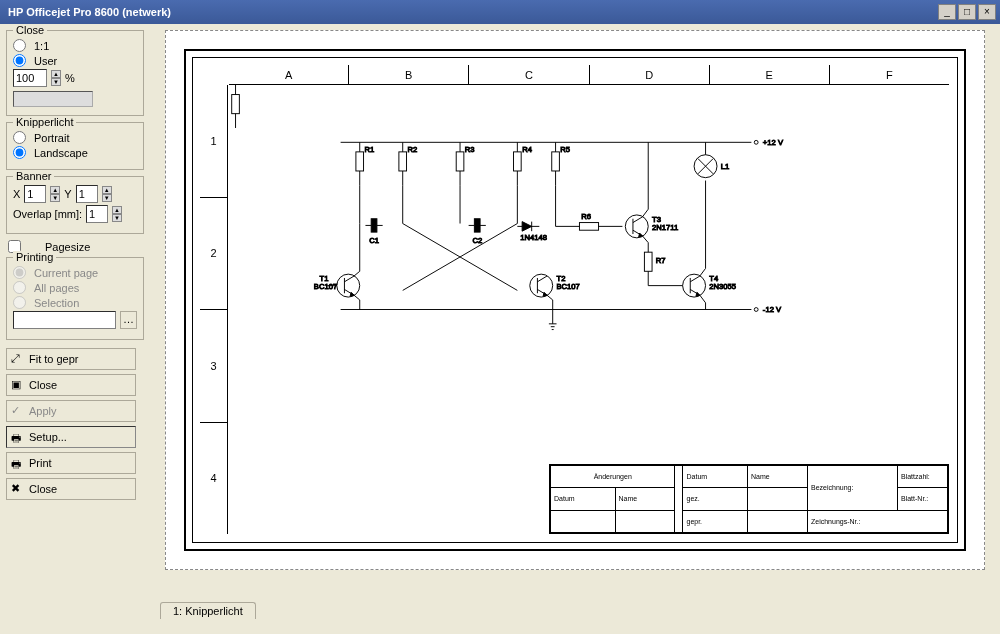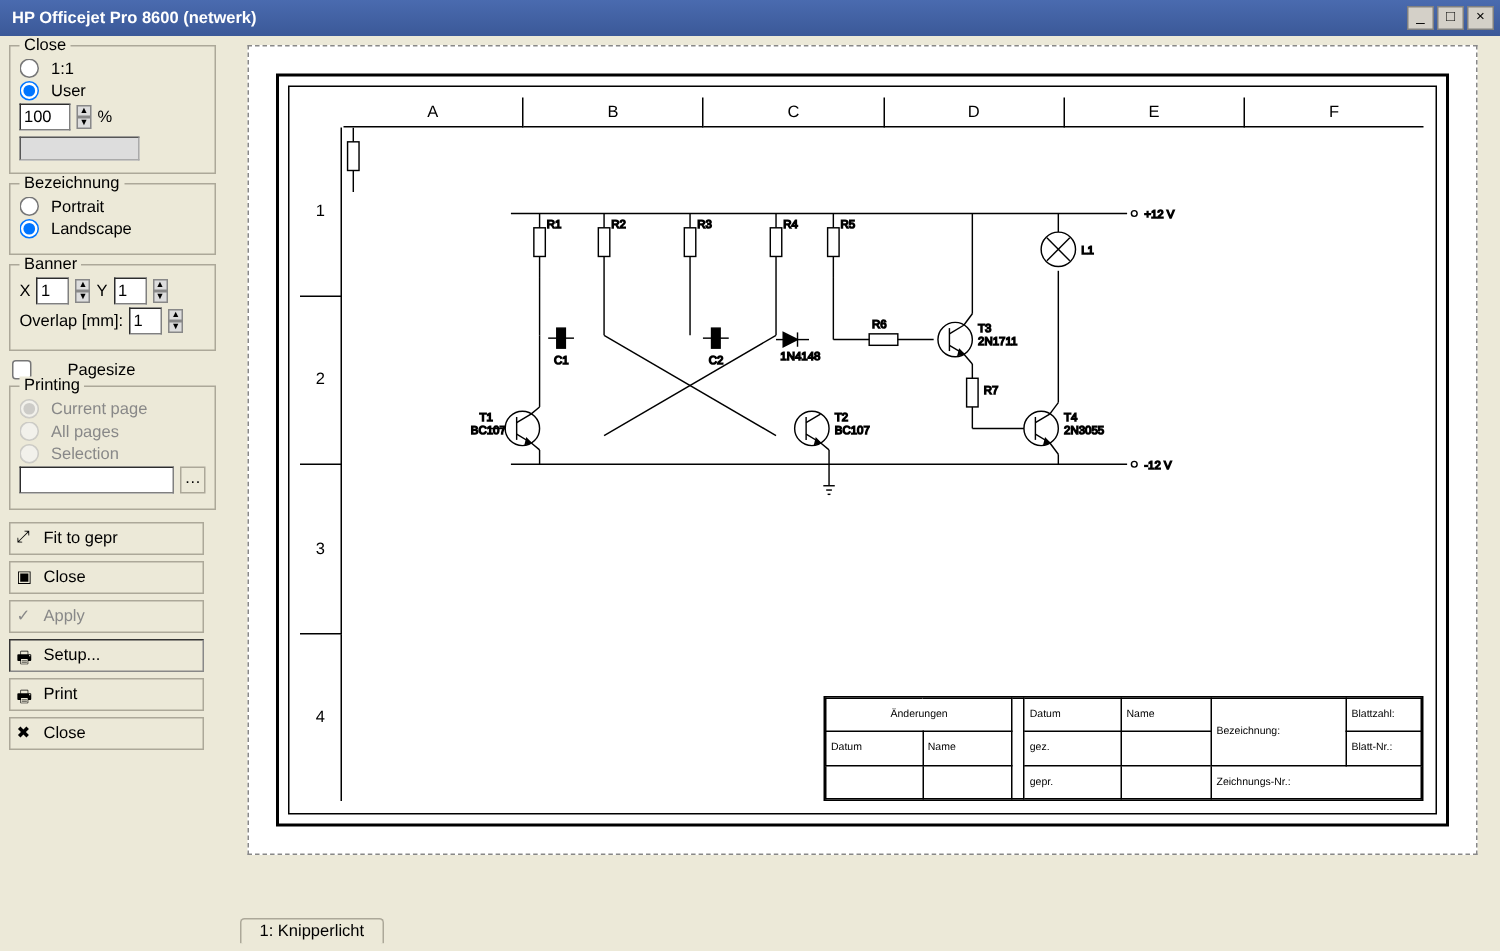--- a/index.html
+++ b/index.html
@@ -37,21 +37,21 @@
 .rowhdr div { flex: 1; text-align: center; border-bottom: 1px solid #000; border-right: 1px solid #000; display:flex; align-items:center; justify-content:center; font-size: 11px; }
 .rowhdr div:last-child { border-bottom: none; }
 
 .drawing { position: absolute; left: 36px; top: 27px; right: 8px; bottom: 8px; }
 .drawing svg { width: 100%; height: 100%; }
 
 .titleblock { position: absolute; right: 8px; bottom: 8px; width: 400px; height: 70px; border: 1px solid #000; background: #fff; font-size: 8px; }
 .titleblock table { width: 100%; height: 100%; border-collapse: collapse; }
 .titleblock td { border: 1px solid #000; padding: 1px 3px; font-size: 7px; }
 
-.tabbar { position: absolute; bottom: 0; left: 160px; height: 22px; }
+.tabbar { position: absolute; bottom: 0; left: 160px; height: 32px; }
 .tab { display: inline-block; border: 1px solid #aca899; border-bottom: none; background: #ece9d8; padding: 2px 12px; font-size: 11px; border-radius: 3px 3px 0 0; cursor: pointer; }
 .spin { display:inline-flex; flex-direction:column; }
 .spin span { width:10px; height:8px; border:1px solid #888; font-size:6px; line-height:6px; text-align:center; background:#ddd; cursor:pointer;}
 .pathbox { width:110px; height:18px; border:1px inset #808080; background:#fff; display:inline-block;}
 .dotbtn { width:18px; height:18px; border:1px solid #aca899; background:#ece9d8; display:inline-block; text-align:center; line-height:14px; cursor:pointer;}
 </style>
 </head>
 <body>
 
 <div class="titlebar">
@@ -81,21 +81,21 @@
         <span class="spin">
             <span>▲</span>
             <span>▼</span>
           </span>
         <span>%</span>
       </div>
       <div class="slider"></div>
     </div>
 
     <div class="panel">
-      <span class="lgnd">Bezeichnung</span>
+      <span class="lgnd">Knipperlicht</span>
       <div class="row">
           <input type="radio" name="orient" style="">
           <span>Portrait</span>
         </div>
       <div class="row">
           <input type="radio" name="orient" checked="" style="">
           <span>Landscape</span>
         </div>
     </div>
 

